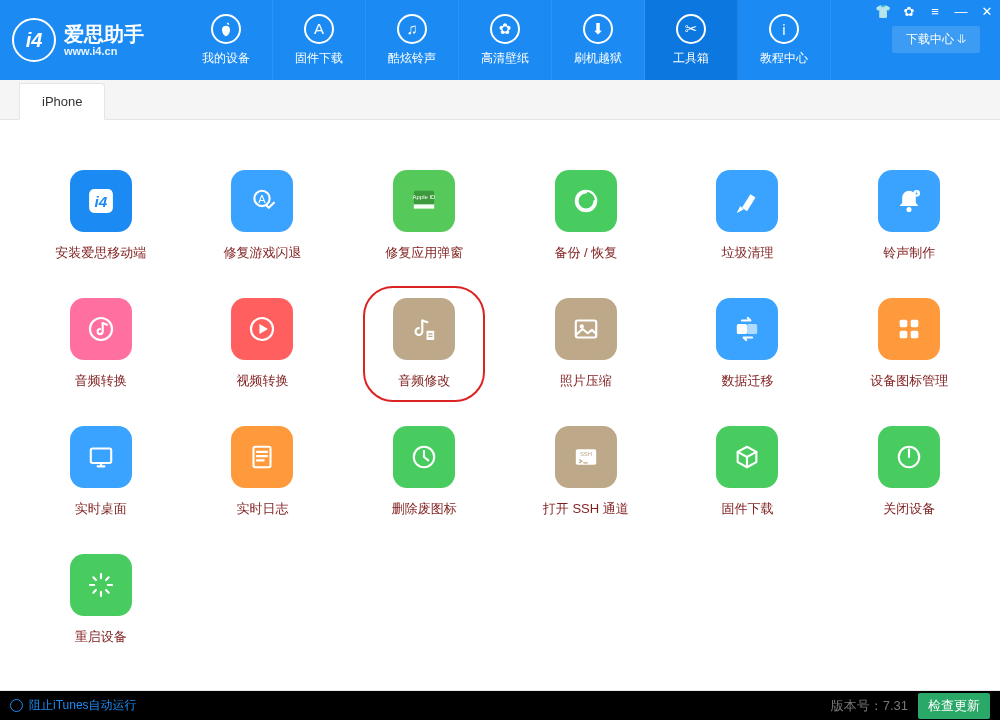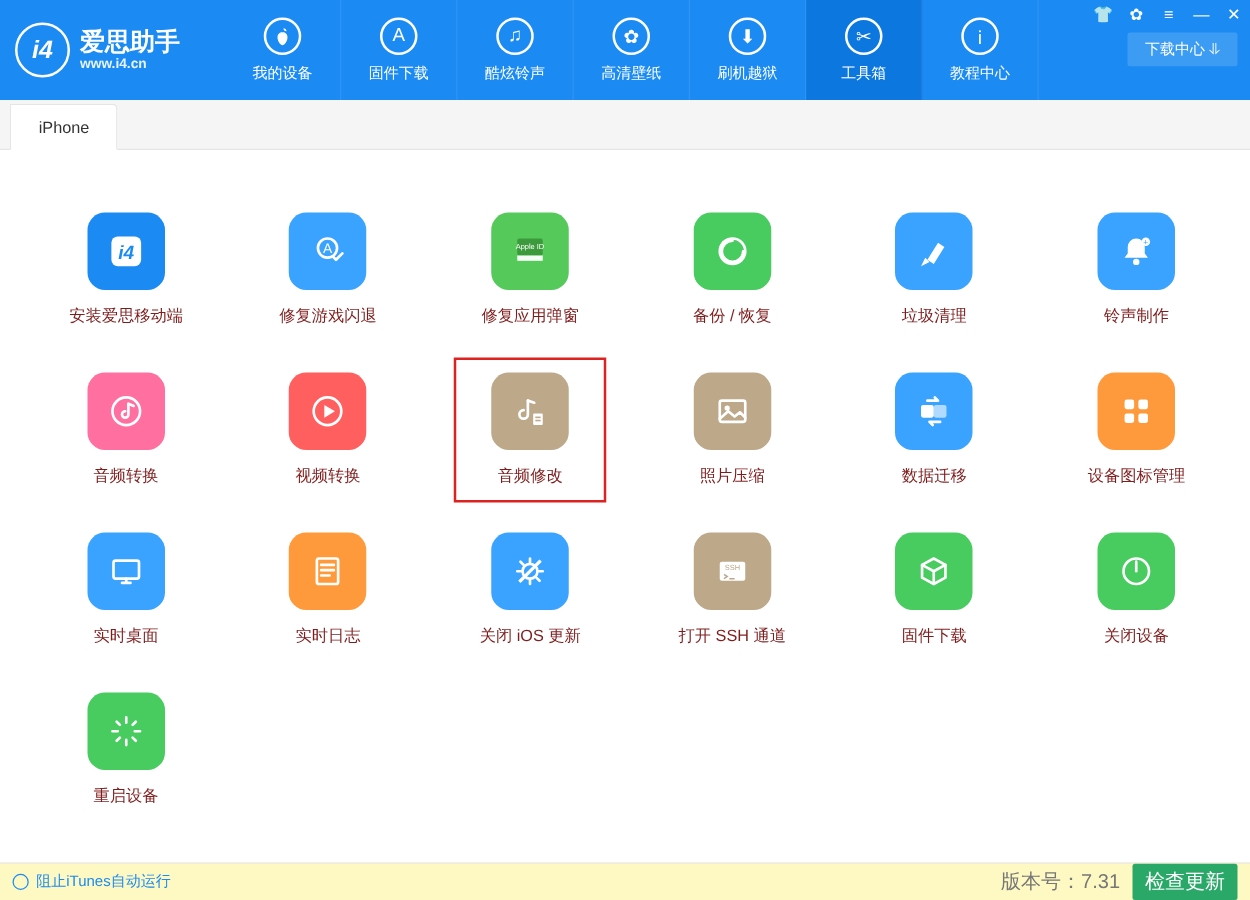--- a/index.html
+++ b/index.html
@@ -15,37 +15,37 @@
 
 .nav { display: flex; height: 80px; }
 .nav-item { width: 93px; height: 80px; display: flex; flex-direction: column; align-items: center; justify-content: center; color: #fff; cursor: pointer; border-right: 1px solid rgba(255,255,255,0.08); }
 .nav-item.active { background: #0c78df; }
 .nav-icon { width: 30px; height: 30px; border: 2px solid #fff; border-radius: 50%; display: flex; align-items: center; justify-content: center; margin-bottom: 6px; font-size: 15px; }
 .nav-label { font-size: 12px; }
 
 .window-controls { position: absolute; top: 3px; right: 4px; display: flex; gap: 8px; color: #fff; }
 .window-controls span { width: 18px; height: 16px; display: flex; align-items: center; justify-content: center; cursor: pointer; font-size: 13px; }
 
-.download-center { position: absolute; top: 26px; right: 10px; background: rgba(255,255,255,0.15); color: #fff; padding: 5px 14px; border-radius: 2px; cursor: pointer; font-size: 12px; }
+.download-center { position: absolute; top: 26px; right: 20px; background: rgba(255,255,255,0.15); color: #fff; padding: 5px 14px; border-radius: 2px; cursor: pointer; font-size: 12px; }
 
 .tab-bar { background: #f5f5f5; height: 40px; display: flex; align-items: flex-end; border-bottom: 1px solid #e5e5e5; padding-left: 0; }
-.tab { background: #fff; padding: 10px 22px; border-top-right-radius: 4px; font-size: 13px; color: #333; position: relative; top: 1px; border: 1px solid #e5e5e5; border-bottom-color: #fff; margin-left: 8px;}
+.tab { background: #fff; padding: 10px 22px; border-top-right-radius: 4px; font-size: 13px; color: #333; position: relative; top: 1px; border: 1px solid #e5e5e5; border-bottom-color: #fff; margin-left: 19px;}
 
 .content { background: #fff; height: 570px; padding: 50px 40px 20px 50px; overflow: auto; }
 
 .grid { display: grid; grid-template-columns: repeat(6, 1fr); column-gap: 60px; row-gap: 36px; }
 .tool { display: flex; flex-direction: column; align-items: center; cursor: pointer; }
-.tool.highlighted { outline: 2px solid #dd2222; padding: 10px 8px; margin: -10px -8px; }
+.tool.highlighted { outline: 2px solid #dd2222; padding: 10px 8px; margin: -10px -8px; border-radius: 28px; }
 .tile { width: 62px; height: 62px; border-radius: 14px; display: flex; align-items: center; justify-content: center; margin-bottom: 12px; color: #fff; font-size: 28px; }
 .tool-label { font-size: 13px; color: #7f1d1d; white-space: nowrap; }
 
-.footer { height: 30px; background: #fef9c3; border-top: 1px solid #e8e8e8; display: flex; align-items: center; padding: 0 10px; justify-content: space-between; }
+.footer { height: 30px; background: #000000; border-top: 1px solid #e8e8e8; display: flex; align-items: center; padding: 0 10px; justify-content: space-between; }
 .footer-left { display: flex; align-items: center; color: #1b8bf3; font-size: 12px; gap: 6px; cursor: pointer;}
 .radio-circle { width: 13px; height: 13px; border: 1.5px solid #1b8bf3; border-radius: 50%; display: inline-block; }
-.footer-right { display: flex; align-items: center; gap: 10px; font-size: 16px; text-align: center; }
+.footer-right { display: flex; align-items: center; gap: 10px; font-size: 13px; text-align: center; }
 .version { color: #777; }
 .update-btn { background: #2aa868; color: #fff; padding: 4px 10px; border-radius: 2px; cursor: pointer; }
 
 .svg-ico{width:34px;height:34px;}
 </style>
 </head>
 <body>
 
 <div class="header">
   <div class="logo-area">
@@ -253,28 +253,27 @@
       <div class="tool">
         <div class="tile" style="background:#ff9a3c">
           <svg class="svg-ico" viewBox="0 0 40 40" xmlns="http://www.w3.org/2000/svg">
             <rect x="10" y="8" width="20" height="24" rx="2" stroke="#fff" stroke-width="2.5" fill="none" stroke-linecap="round" stroke-linejoin="round"></rect>
             <path d="M14 14 h12 M14 19 h12 M14 24 h8" stroke="#fff" stroke-width="2.5" fill="none" stroke-linecap="round" stroke-linejoin="round"></path>
           </svg>
         </div>
         <div class="tool-label">实时日志</div>
       </div>
       <div class="tool">
-        <div class="tile" style="background:#3aa3ff">
-          <svg class="svg-ico" viewBox="0 0 40 40" xmlns="http://www.w3.org/2000/svg">
-            <circle cx="20" cy="20" r="7" stroke="#fff" stroke-width="2.5" fill="none" stroke-linecap="round" stroke-linejoin="round"></circle>
-            <path d="M20 8 v4 M20 28 v4 M8 20 h4 M28 20 h4 M11 11 l3 3 M26 26 l3 3 M29 11 l-3 3 M14 26 l-3 3" stroke="#fff" stroke-width="2.5" fill="none" stroke-linecap="round" stroke-linejoin="round"></path>
-            <path d="M10 30 l20 -20" stroke="#fff" stroke-width="3"></path>
-          </svg>
-        </div>
-        <div class="tool-label">关闭 iOS 更新</div>
+        <div class="tile" style="background:#48cb5f">
+          <svg class="svg-ico" viewBox="0 0 40 40" xmlns="http://www.w3.org/2000/svg">
+            <circle cx="20" cy="20" r="12" stroke="#fff" stroke-width="2.5" fill="none" stroke-linecap="round" stroke-linejoin="round"></circle>
+            <path d="M20 13 v7 l5 4" stroke="#fff" stroke-width="2.5" fill="none" stroke-linecap="round" stroke-linejoin="round"></path>
+          </svg>
+        </div>
+        <div class="tool-label">删除废图标</div>
       </div>
       <div class="tool">
         <div class="tile" style="background:#bda889">
           <svg class="svg-ico" viewBox="0 0 40 40" xmlns="http://www.w3.org/2000/svg">
             <rect x="8" y="11" width="24" height="18" rx="2" fill="#fff"></rect>
             <text x="20" y="19" text-anchor="middle" font-size="7" fill="#bda889">SSH</text>
             <path d="M12 23 l3 2 l-3 2 M17 27 h5" stroke="#bda889" stroke-width="1.5" fill="none"></path>
           </svg>
         </div>
         <div class="tool-label">打开 SSH 通道</div>

